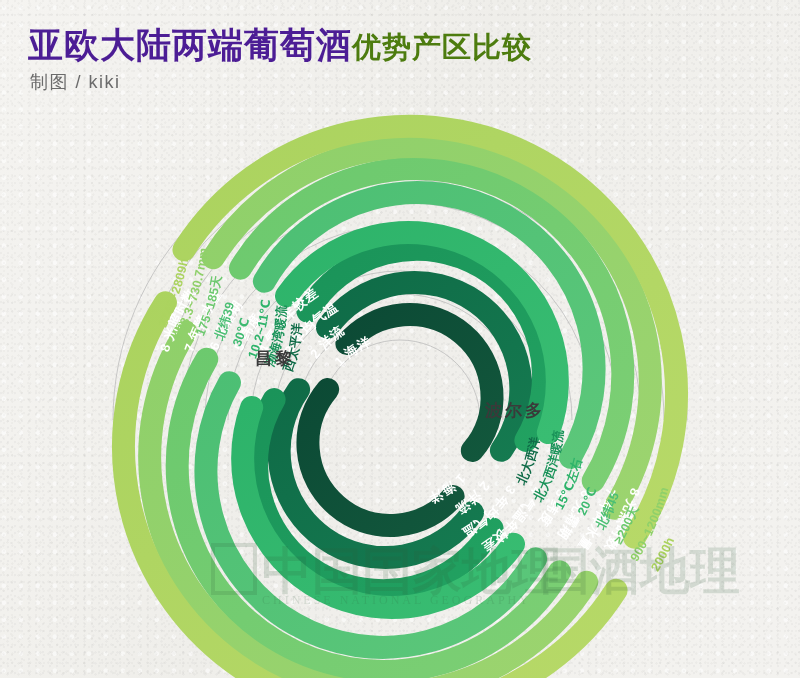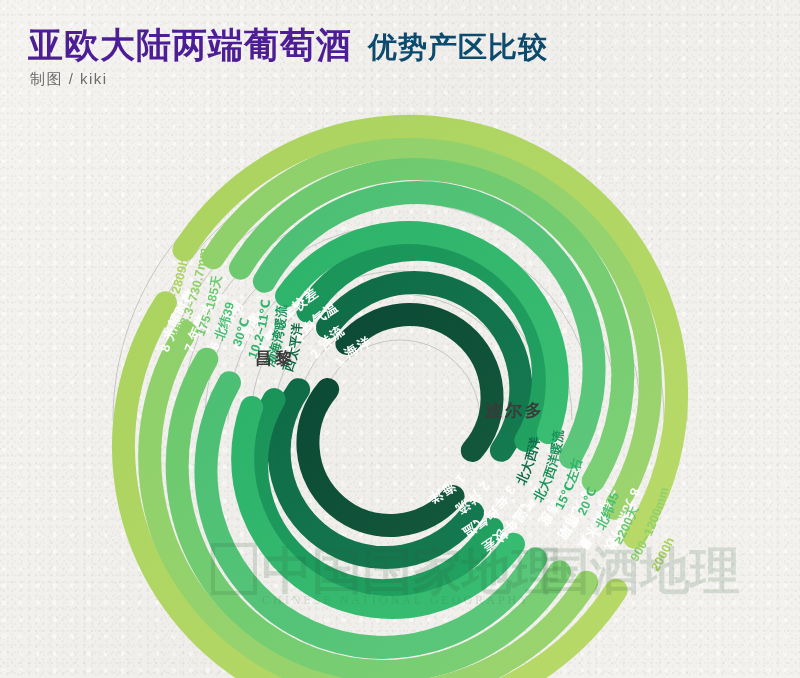--- a/index.html
+++ b/index.html
@@ -23,24 +23,24 @@
     opacity:.95;
   }
   #header{position:absolute;left:0;top:0;width:800px;z-index:6;}
   #title-row{position:absolute;left:28px;top:22px;white-space:nowrap;}
   .title-main{
     font-family:"Liberation Serif","DejaVu Serif",serif;
     font-weight:bold;font-size:35px;letter-spacing:1px;color:#4c1d95;
   }
   .title-sub{
     font-family:"Liberation Serif","DejaVu Serif",serif;
-    font-weight:bold;font-size:29px;letter-spacing:1px;color:#0c4a6e;margin-left:16px;
+    font-weight:bold;font-size:29px;letter-spacing:1px;color:#4d7c0f;margin-left:0;
   }
   #byline{
-    position:absolute;left:30px;top:70px;font-size:15px;color:#6b6b6b;letter-spacing:1.5px;
+    position:absolute;left:30px;top:70px;font-size:18px;color:#6b6b6b;letter-spacing:1.5px;
   }
   #canvas{position:absolute;left:0;top:0;width:800px;height:678px;z-index:3;}
   #watermark{
     position:absolute;left:0;top:0;width:800px;height:678px;z-index:4;pointer-events:none;
   }
   .wm-text{
     font-family:"Liberation Serif","DejaVu Serif",serif;
     fill:#2f5d3a;opacity:.16;font-weight:bold;
   }
   .wm-latin{

